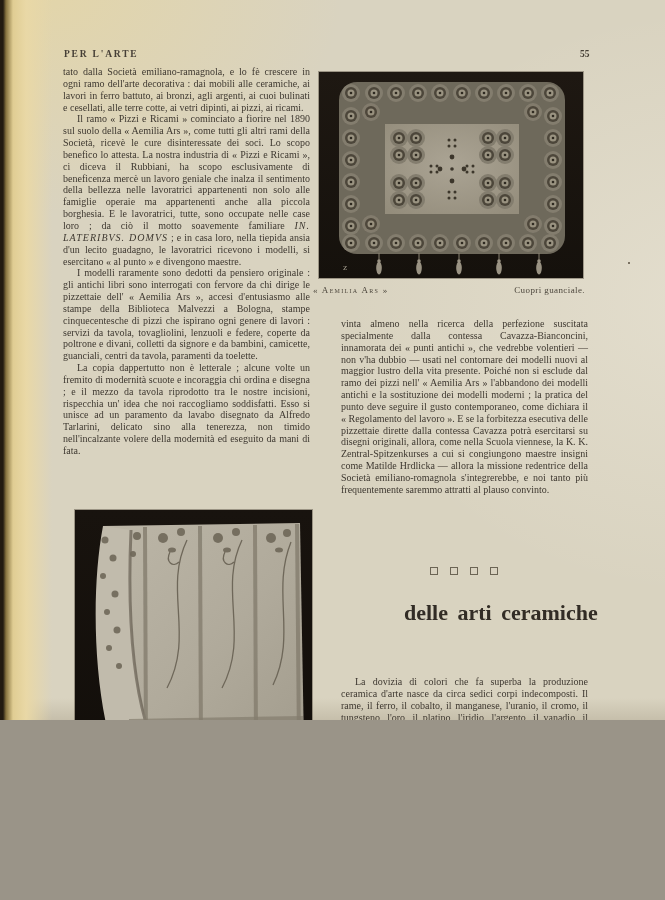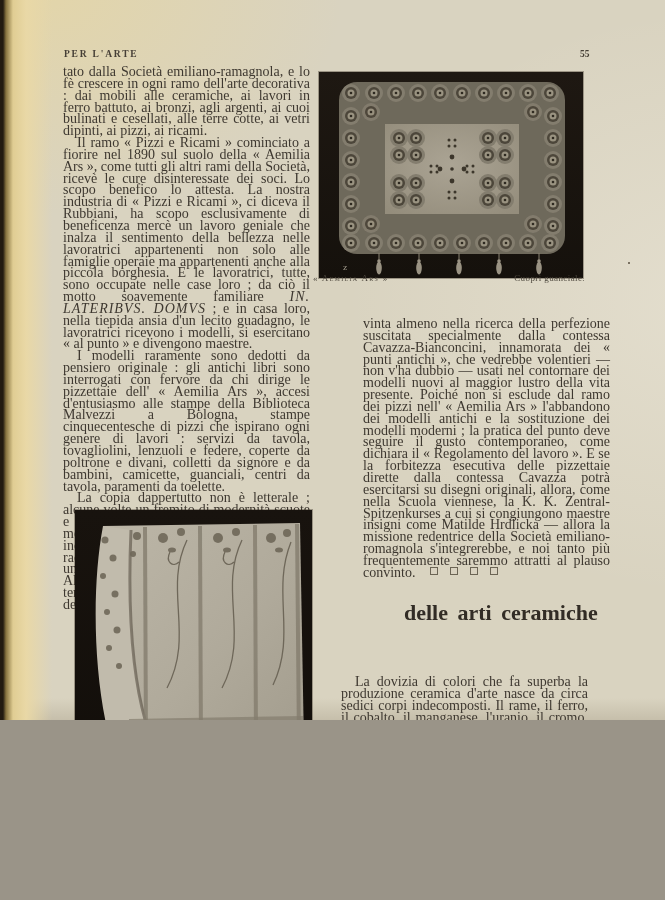--- a/index.html
+++ b/index.html
@@ -14,37 +14,37 @@
   }
   .gutter {
     position:absolute; left:0; top:0; width:52px; height:900px;
     background:linear-gradient(to right, #211a10 0px, #211a10 3px, #86733f 6px, #e0cd93 13px, #e9d8a6 26px, rgba(217,211,192,0) 52px);
   }
   .speck { position:absolute; width:2px; height:2px; border-radius:50%; background:#584f3f; }
 
   .hdr-title { position:absolute; left:64px; top:49px; font-size:9.5px; font-weight:bold; letter-spacing:1.8px; color:#463f36; }
   .hdr-page  { position:absolute; left:580px; top:49px; width:26px; text-align:left; font-size:9.5px; font-weight:bold; color:#463f36; }
 
-  .col { position:absolute; width:247px; font-size:14px; line-height:11.85px; text-align:justify; color:#3e3830; }
+  .col { position:absolute; width:247px; font-size:10px; line-height:11.85px; text-align:justify; color:#3e3830; }
   .col p { margin:0; }
   .col p.indent { text-indent:14px; }
   .col i { letter-spacing:1px; }
   .col-left  { left:63px;  top:66px; }
-  .col-rtop  { left:341px; top:318px;margin-left:22px; }
+  .col-rtop  { left:341px; top:318px; }
   .col-rbot  { left:341px; top:676px; }
 
   .fig { position:absolute; background:#19140f; box-shadow:0 0 0 1px rgba(40,32,20,.35); }
   .fig-guanciale { left:319px; top:72px;  width:264px; height:206px; }
   .fig-toelette  { left:75px;  top:510px; width:237px; height:267px; }
   .fig svg { display:block; }
 
   .caption-row { position:absolute; display:flex; justify-content:space-between; align-items:baseline; color:#4c463c; }
   .cap-sc  { font-variant:small-caps; font-size:9px; letter-spacing:1.3px; }
   .cap-reg { font-size:9px; letter-spacing:.4px; }
-  .caption-guanciale { left:313px; top:273px; width:272px; }
+  .caption-guanciale { left:313px; top:285px; width:272px; }
   .caption-toelette  { left:78px;  top:787px; width:234px;flex-direction:column; }
 
   .ornament { position:absolute; left:341px; top:561px; width:246px; text-align:center; }
   .ornament .sq { display:inline-block; width:6px; height:6px; border:1px solid #6b6454; margin:0 6px; vertical-align:middle; background:rgba(217,211,192,.4); }
 
   .heading { position:absolute; left:341px; top:594px; width:262px; color:#322c25; }
   .heading .h1 { font-size:24px; letter-spacing:.6px; }
   .heading .h2 { font-size:22px; margin-left:63px; margin-top:6px; word-spacing:4px;font-weight:bold; }
 </style>
 </head>

